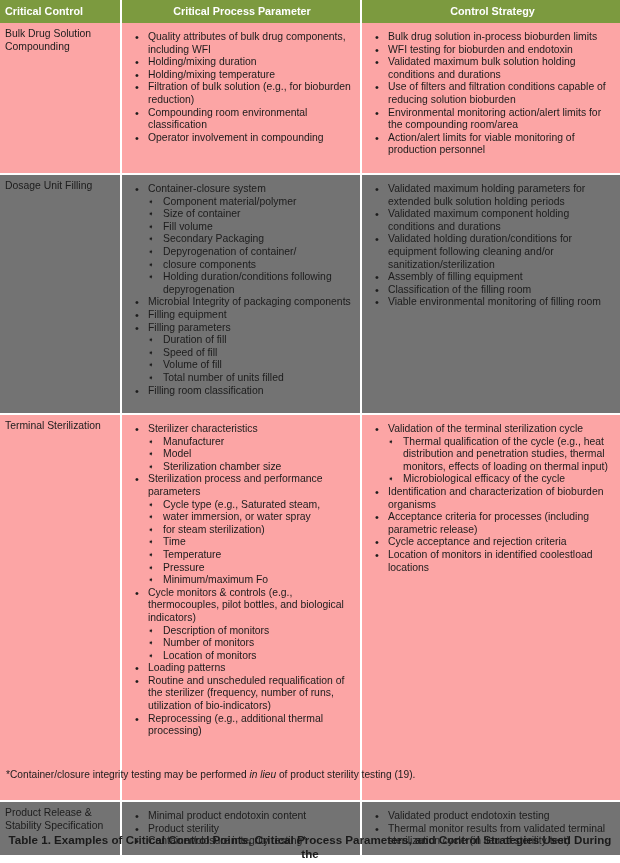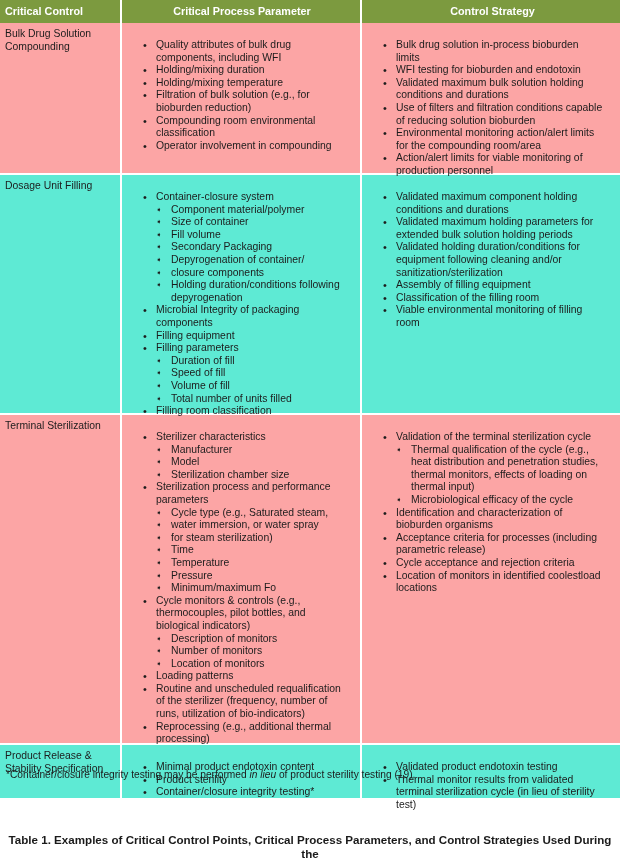--- a/index.html
+++ b/index.html
@@ -6,27 +6,27 @@
   body { width: 620px; height: 863px; overflow: hidden; font-family: "Liberation Sans", "DejaVu Sans", sans-serif; color: #1c1c1c; }
   .table { position: absolute; left: 0; top: 0; width: 620px; }
   .row { display: flex; width: 620px; }
   .cell { box-sizing: border-box; font-size: 10.4px; line-height: 12.6px; }
   .c1 { width: 120px; margin-right: 2px; padding: 5px 4px 0 5px; }
   .c2 { width: 238px; margin-right: 2px; padding: 4px 4px 0 6px; }
   .c3 { width: 258px; padding: 4px 3px 0 6px; }
   .hdr .cell { background: #7c9a3f; color: #ffffff; font-weight: bold; font-size: 10.8px; height: 23px; line-height: 23px; padding-top: 0; text-align: center; }
   .hdr .c1 { text-align: left; padding-left: 5px; }
   .r-a .cell { background: #fca5a5; }
-  .r-b .cell { background: #5eead4; }
+  .r-b .cell { background: #737373; }
   .sep { height: 2px; background: #ffffff; }
   .r1 .cell { height: 150px; }
   .r2 .cell { height: 238px; }
-  .r3 .cell { height: 328px; }
+  .r3 .cell { height: 385px; }
   .r4 .cell { height: 53px; }
-  ul { list-style: none; margin: 12px; padding: 0; }
+  ul { list-style: none; margin: 4px; padding: 0; }
   li.b { position: relative; padding-left: 16px; }
   li.b::before { content: "\2022"; position: absolute; left: 3px; top: 0; font-size: 11px; }
   li.s { position: relative; padding-left: 31px; }
   li.s::before { content: "\27A7"; position: absolute; left: 16px; top: 0; font-size: 7px; }
   .footnote { position: absolute; left: 6px; top: 768px; font-size: 10.2px; line-height: 13px; }
   .footnote i { font-style: italic; }
   .caption { position: absolute; left: 0; top: 833px; width: 620px; text-align: center; font-weight: bold; font-size: 11.6px; line-height: 14px; color: #1a1a1a; }
 </style>
 </head>
 <body>
@@ -80,22 +80,22 @@
           <li class="b">Filling parameters</li>
           <li class="s">Duration of fill</li>
           <li class="s">Speed of fill</li>
           <li class="s">Volume of fill</li>
           <li class="s">Total number of units filled</li>
           <li class="b">Filling room classification</li>
         </ul>
       </div>
     <div class="cell c3">
         <ul>
+          <li class="b">Validated maximum holding parameters for extended bulk solution holding periods</li>
           <li class="b">Validated maximum component holding conditions and durations</li>
-          <li class="b">Validated maximum holding parameters for extended bulk solution holding periods</li>
           <li class="b">Validated holding duration/conditions for equipment following cleaning and/or sanitization/sterilization</li>
           <li class="b">Assembly of filling equipment</li>
           <li class="b">Classification of the filling room</li>
           <li class="b">Viable environmental monitoring of filling room</li>
         </ul>
       </div>
   </div>
   <div class="sep"></div>
 
   <div class="row r-a r3">

